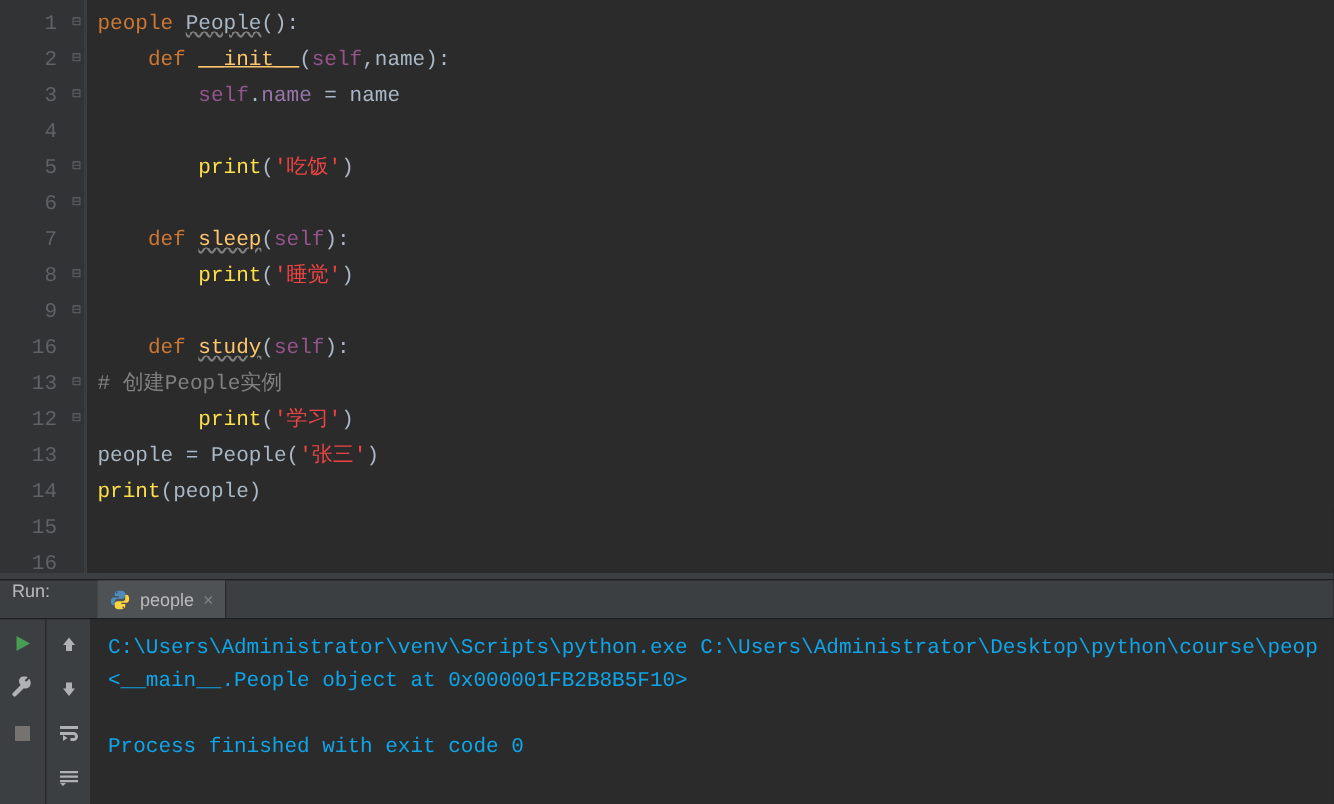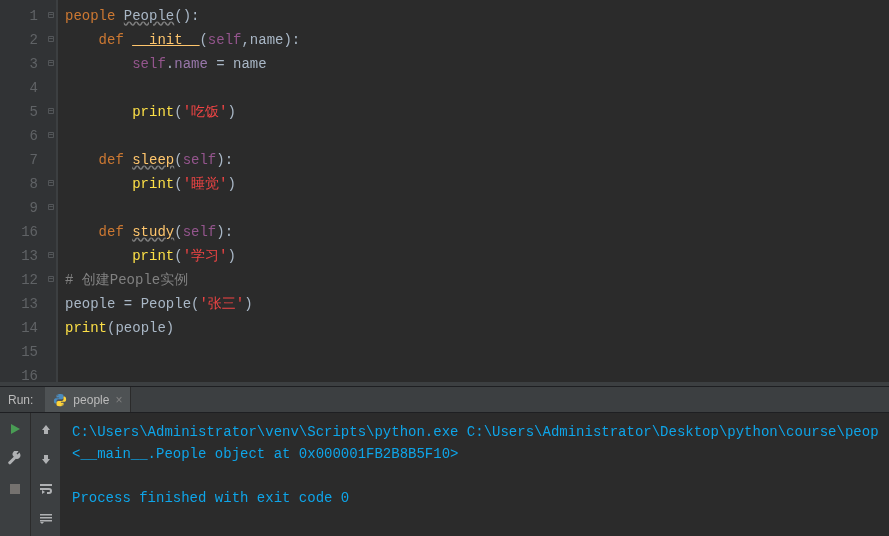--- a/index.html
+++ b/index.html
@@ -79,25 +79,25 @@
 
   .run-panel {
     background: #2b2b2b;
     display: flex;
     flex-direction: column;
     height: 150px;
     border-top: 1px solid #1e1f22;
   }
   .run-header {
     display: flex;
-    align-items: center;
     height: 26px;
     background: #3c3f41;
     border-bottom: 1px solid #1e1f22;
     padding-left: 8px;
+    gap: 20px;
   }
   .run-header-label {
     color: #bbbbbb;
     font-family: sans-serif;
     font-size: 12px;
     margin-right: 12px;
   }
   .run-tab {
     display: flex;
     align-items: center;
@@ -192,22 +192,22 @@
     <div class="code-line"><span class="kw">people </span><span class="class-name">People</span><span class="punct">():</span></div>
     <div class="code-line">    <span class="kw">def </span><span class="def-name">__init__</span><span class="punct">(</span><span class="self">self</span><span class="punct">,</span><span class="param">name</span><span class="punct">):</span></div>
     <div class="code-line">        <span class="self">self</span><span class="punct">.</span><span class="attr">name</span><span class="punct"> = </span><span class="param">name</span></div>
     <div class="code-line"></div>
     <div class="code-line">        <span class="builtin">print</span><span class="punct">(</span><span class="string">'吃饭'</span><span class="punct">)</span></div>
     <div class="code-line"></div>
     <div class="code-line">    <span class="kw">def </span><span class="def-name underline">sleep</span><span class="punct">(</span><span class="self">self</span><span class="punct">):</span></div>
     <div class="code-line">        <span class="builtin">print</span><span class="punct">(</span><span class="string">'睡觉'</span><span class="punct">)</span></div>
     <div class="code-line"></div>
     <div class="code-line">    <span class="kw">def </span><span class="def-name underline">study</span><span class="punct">(</span><span class="self">self</span><span class="punct">):</span></div>
+    <div class="code-line"><span class="comment"># 创建People实例</span></div>
     <div class="code-line">        <span class="builtin">print</span><span class="punct">(</span><span class="string">'学习'</span><span class="punct">)</span></div>
-    <div class="code-line"><span class="comment"># 创建People实例</span></div>
     <div class="code-line"><span class="param">people</span><span class="punct"> = </span><span class="param">People</span><span class="punct">(</span><span class="string">'张三'</span><span class="punct">)</span></div>
     <div class="code-line"><span class="builtin">print</span><span class="punct">(</span><span class="param">people</span><span class="punct">)</span></div>
     <div class="code-line"></div>
   </div>
 </div>
 
 <div class="split-bar"></div>
 
 <div class="run-panel">
   <div class="run-header">

